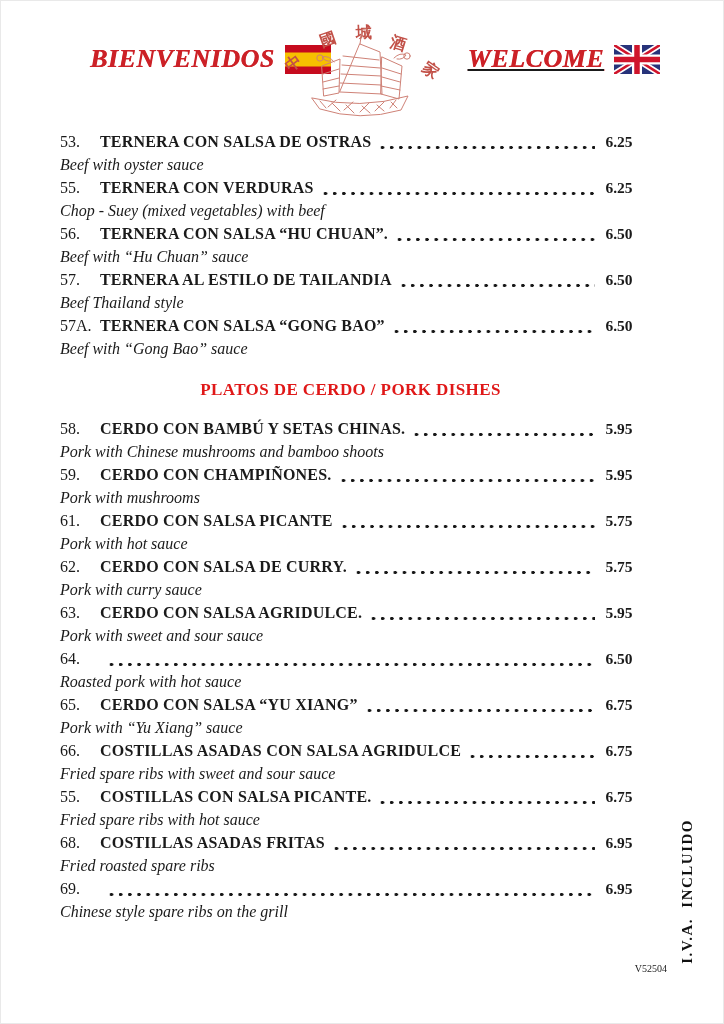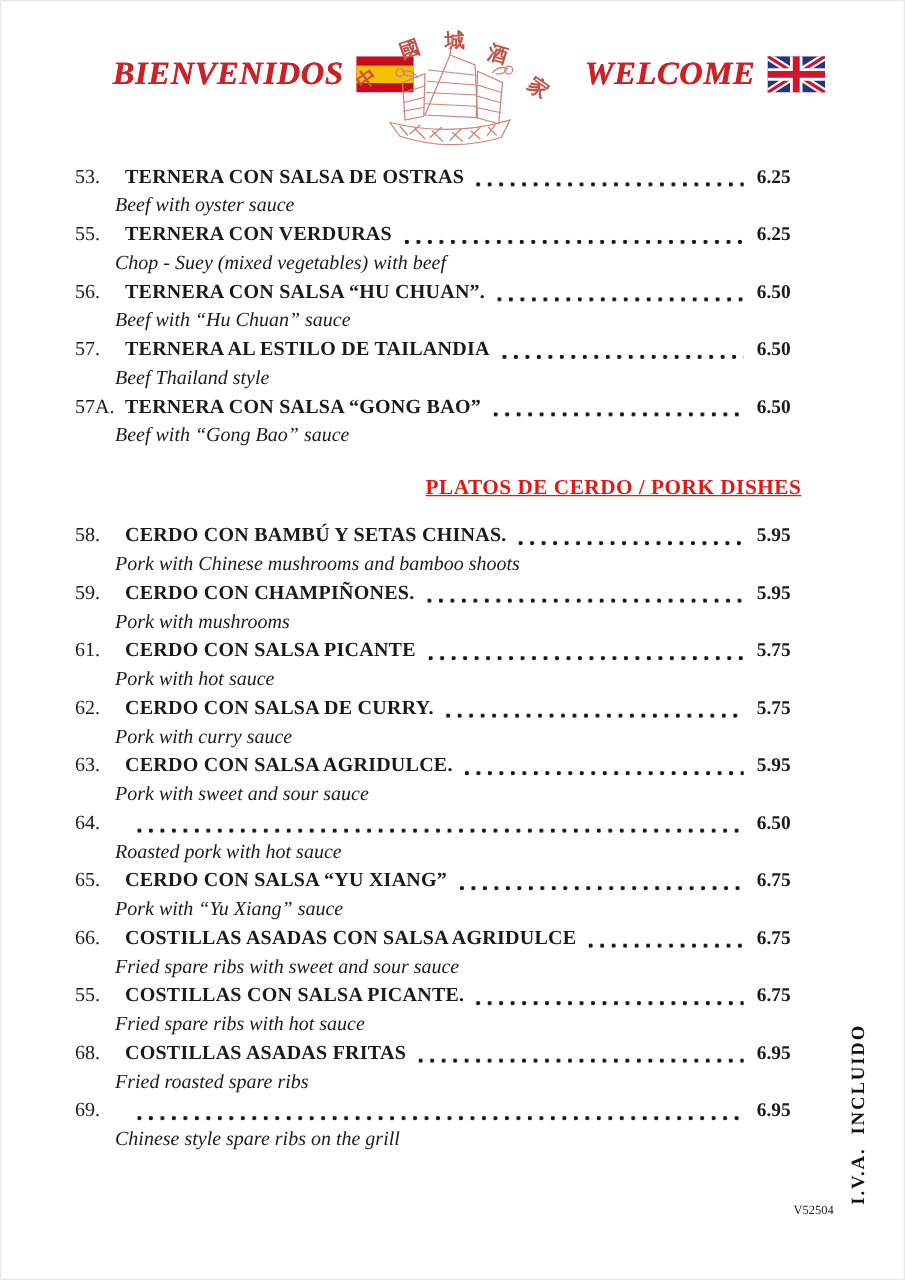--- a/index.html
+++ b/index.html
@@ -9,21 +9,21 @@
     margin:0 auto;
     background:#ffffff;
     font-family:"Liberation Serif", serif;
     color:#1a1a1a;
     overflow:hidden;
     box-shadow:inset 0 0 0 1px #e9e9e9;
   }
   
   .brand{position:absolute;top:44px;display:flex;align-items:center;gap:10px;}
   .brand-left{left:66px;}
-  .brand-right{right:64px;}
+  .brand-right{right:64px;text-decoration:underline;}
   .brand-word{
     font-weight:bold;font-style:italic;
     font-size:26px;letter-spacing:.5px;
     color:#cc2127;white-space:nowrap;
     text-shadow:.4px 0 0 #cc2127;
     margin-left:24px;
   }
   .flag{display:block;}
   .logo{position:absolute;top:12px;left:50%;transform:translateX(-50%);}
   
@@ -31,25 +31,25 @@
   .line{display:flex;align-items:baseline;line-height:23px;font-size:16px;}
   .num{flex:0 0 40px;}
   .nm{font-weight:bold;white-space:nowrap;letter-spacing:.2px;}
   .leader{
     flex:1 1 auto;align-self:flex-end;
     height:18px;margin:0 2px 0 7px;
     background-image:radial-gradient(circle at 4.5px 12.5px,#161616 1.5px,transparent 1.9px);
     background-size:9.2px 18px;background-repeat:repeat-x;
   }
   .price{flex:0 0 44px;text-align:center;font-weight:bold;font-size:15.5px;}
-  .desc{font-style:italic;margin-left:32px;line-height:23px;font-size:16px;}
+  .desc{font-style:italic;line-height:23px;font-size:16px;}
   .section-title{
-    text-align:right;font-weight:bold;font-size:17px;
+    text-align:center;font-weight:bold;font-size:17px;
     color:#e01818;letter-spacing:.4px;
-    margin:18px 0 16px 0;line-height:23px;text-decoration:underline;
+    margin:18px 0 16px 0;line-height:23px;
   }
   
   .iva{
     position:absolute;right:28px;bottom:60px;
     writing-mode:vertical-rl;transform:rotate(180deg);
     font-weight:bold;font-size:15px;letter-spacing:1.5px;word-spacing:5px;
     white-space:nowrap;color:#111;
   }
   .code{position:absolute;right:57px;bottom:50px;font-size:10px;color:#222;}
 </style>

